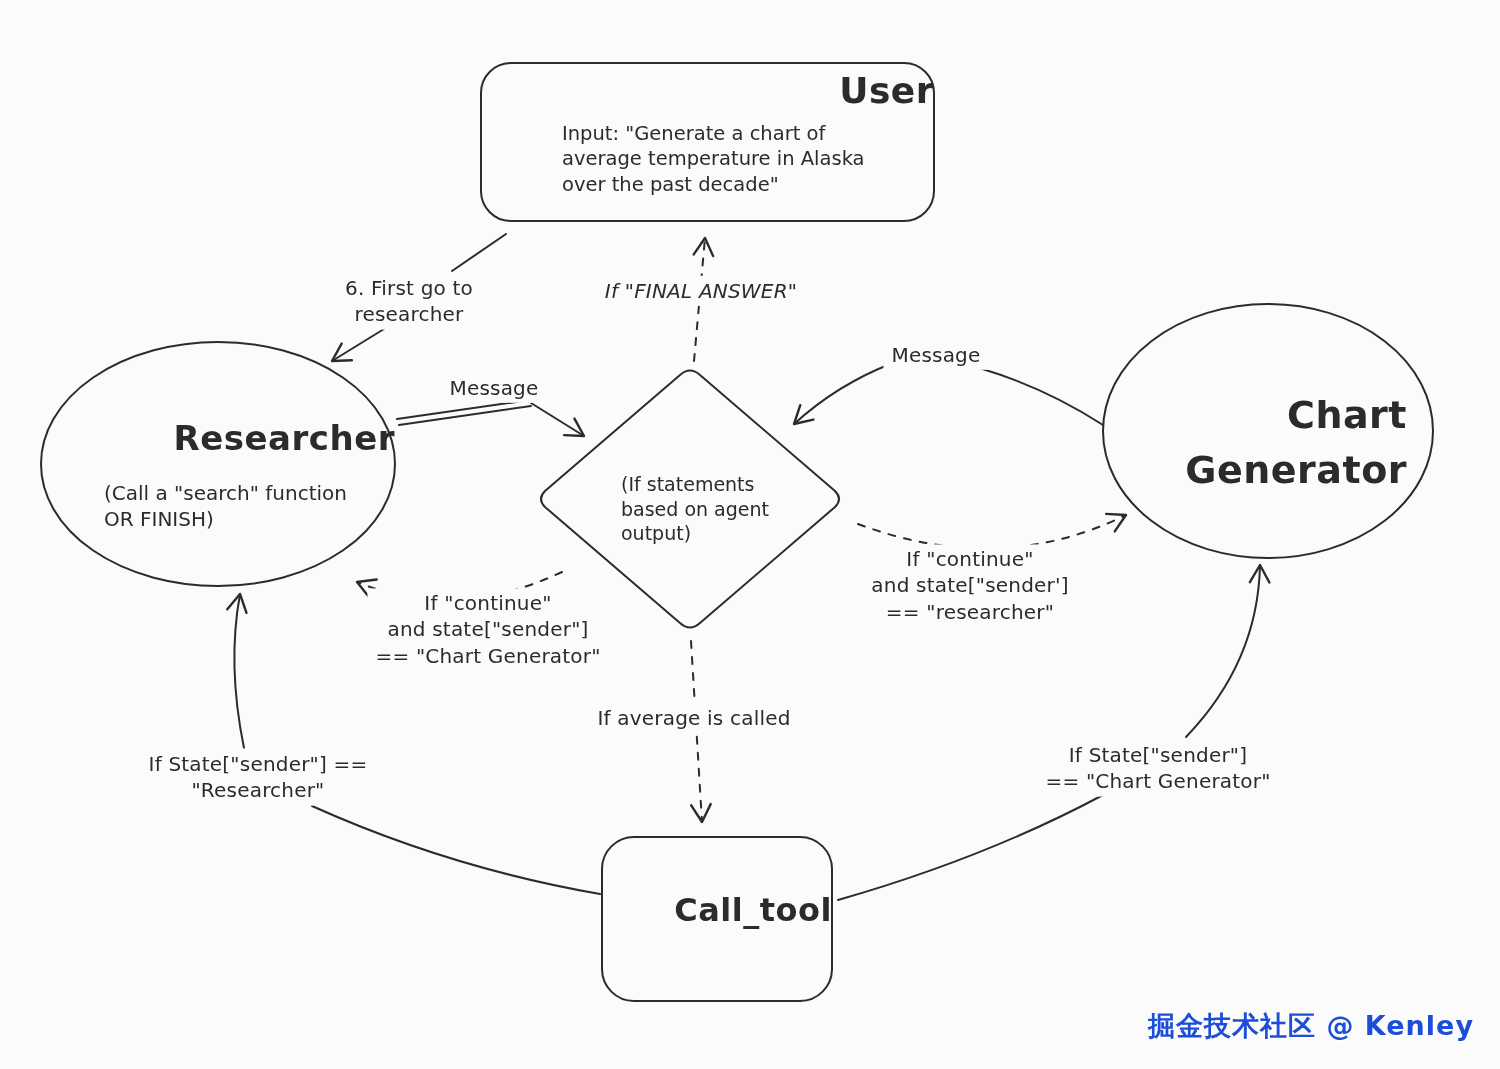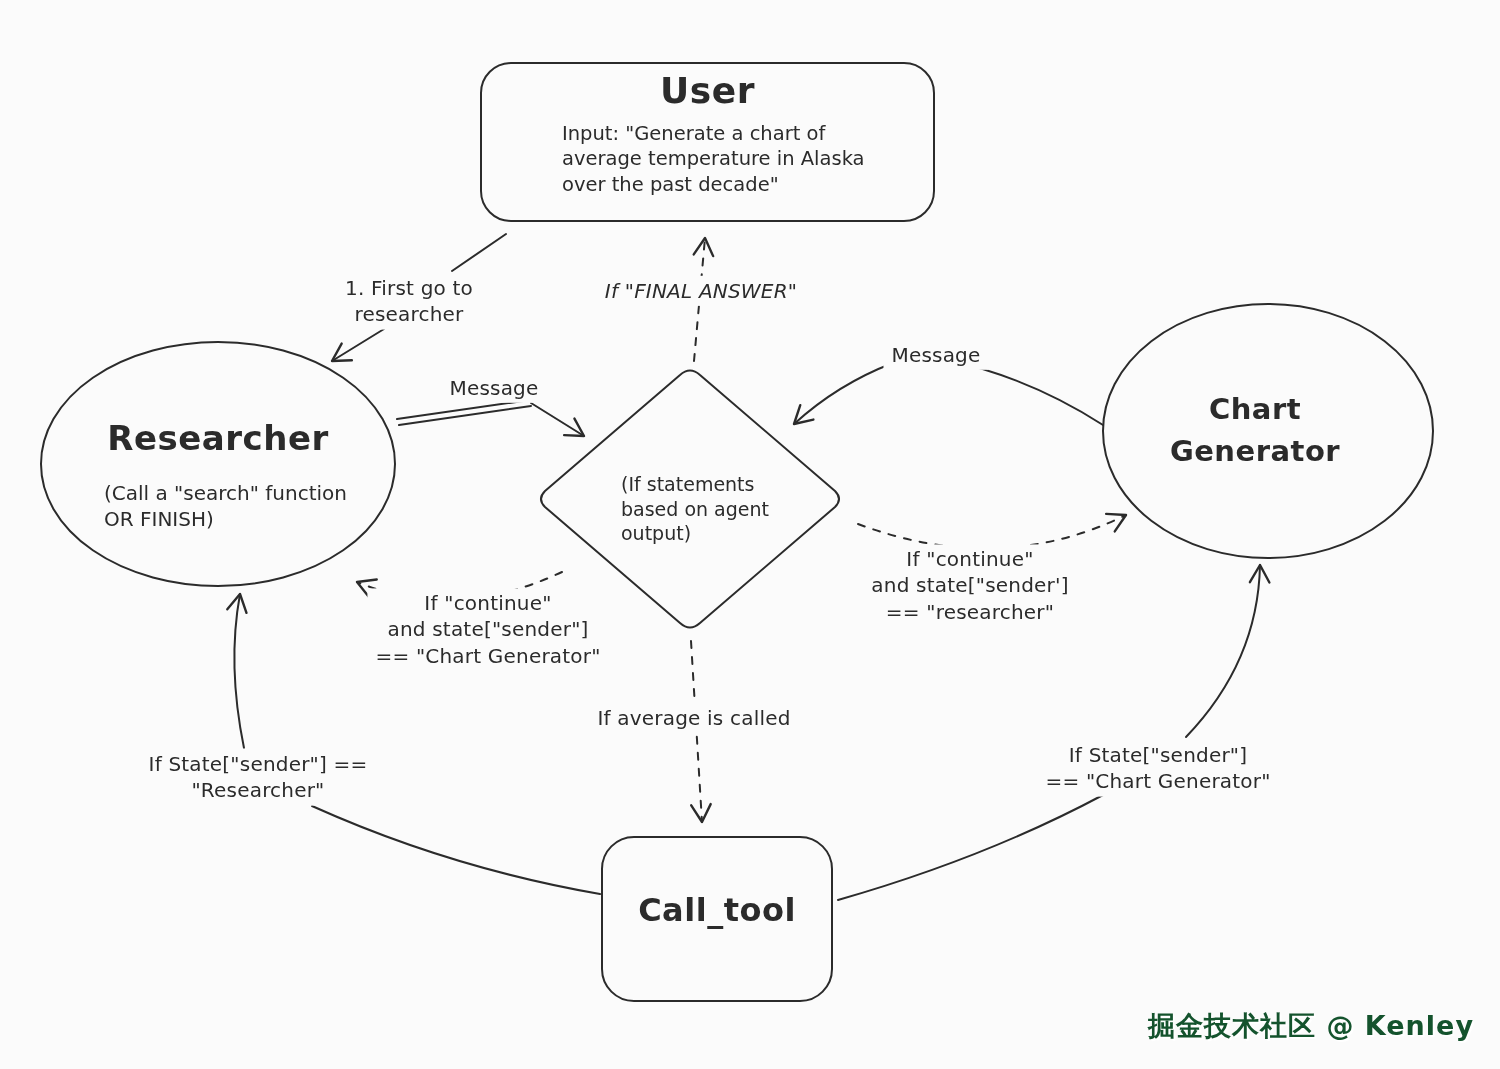--- a/index.html
+++ b/index.html
@@ -20,28 +20,28 @@
     transform: translate(-50%, -50%);
     white-space: pre-line;
     text-align: center;
     font-size: 20px;
     line-height: 1.32;
     background: #fbfbfb;
     padding: 2px 8px;
     letter-spacing: 0.2px;
   }
   .italic { font-style: italic; }
-  .center { text-align: center; }
+  .center { text-align: right; }
   .watermark {
     position: absolute;
     right: 26px;
     top: 1008px;
     font-size: 27px;
     font-weight: 700;
-    color: #14532d;
+    color: #1d4ed8;
     letter-spacing: 1px;
     text-shadow: 2px 2px 1px rgba(255,255,255,0.95);
   }
 </style>
 </head>
 <body>
 
 <div class="canvas">
 
   <svg width="1500" height="1069" viewBox="0 0 1500 1069">
@@ -94,26 +94,26 @@
 over the past decade"</div>
 
   <div class="node-text node-title center" style="left:41px; top:416px; width:354px; font-size:34px;">Researcher</div>
   <div class="node-text" style="left:104px; top:480px; font-size:20px;">(Call a "search" function
 OR FINISH)</div>
 
   <div class="node-text" style="left:621px; top:472px; font-size:19px;">(If statements
 based on agent
 output)</div>
 
-  <div class="node-text node-title center" style="left:1103px; top:388px; width:304px; font-size:29px; line-height:1.45;">Chart
+  <div class="node-text node-title center" style="left:1103px; top:388px; width:304px; font-size:38px; line-height:1.45;">Chart
 Generator</div>
 
   <div class="node-text node-title center" style="left:602px; top:890px; width:230px; font-size:32px;">Call_tool</div>
 
-  <div class="lbl" style="left:409px; top:301px;">1. First go to
+  <div class="lbl" style="left:409px; top:301px;">6. First go to
 researcher</div>
   <div class="lbl italic" style="left:701px; top:291px;">If "FINAL ANSWER"</div>
   <div class="lbl" style="left:494px; top:388px;">Message</div>
   <div class="lbl" style="left:936px; top:355px;">Message</div>
   <div class="lbl" style="left:488px; top:630px;">If "continue"
 and state["sender"]
 == "Chart Generator"</div>
   <div class="lbl" style="left:970px; top:586px;">If "continue"
 and state["sender']
 == "researcher"</div>

